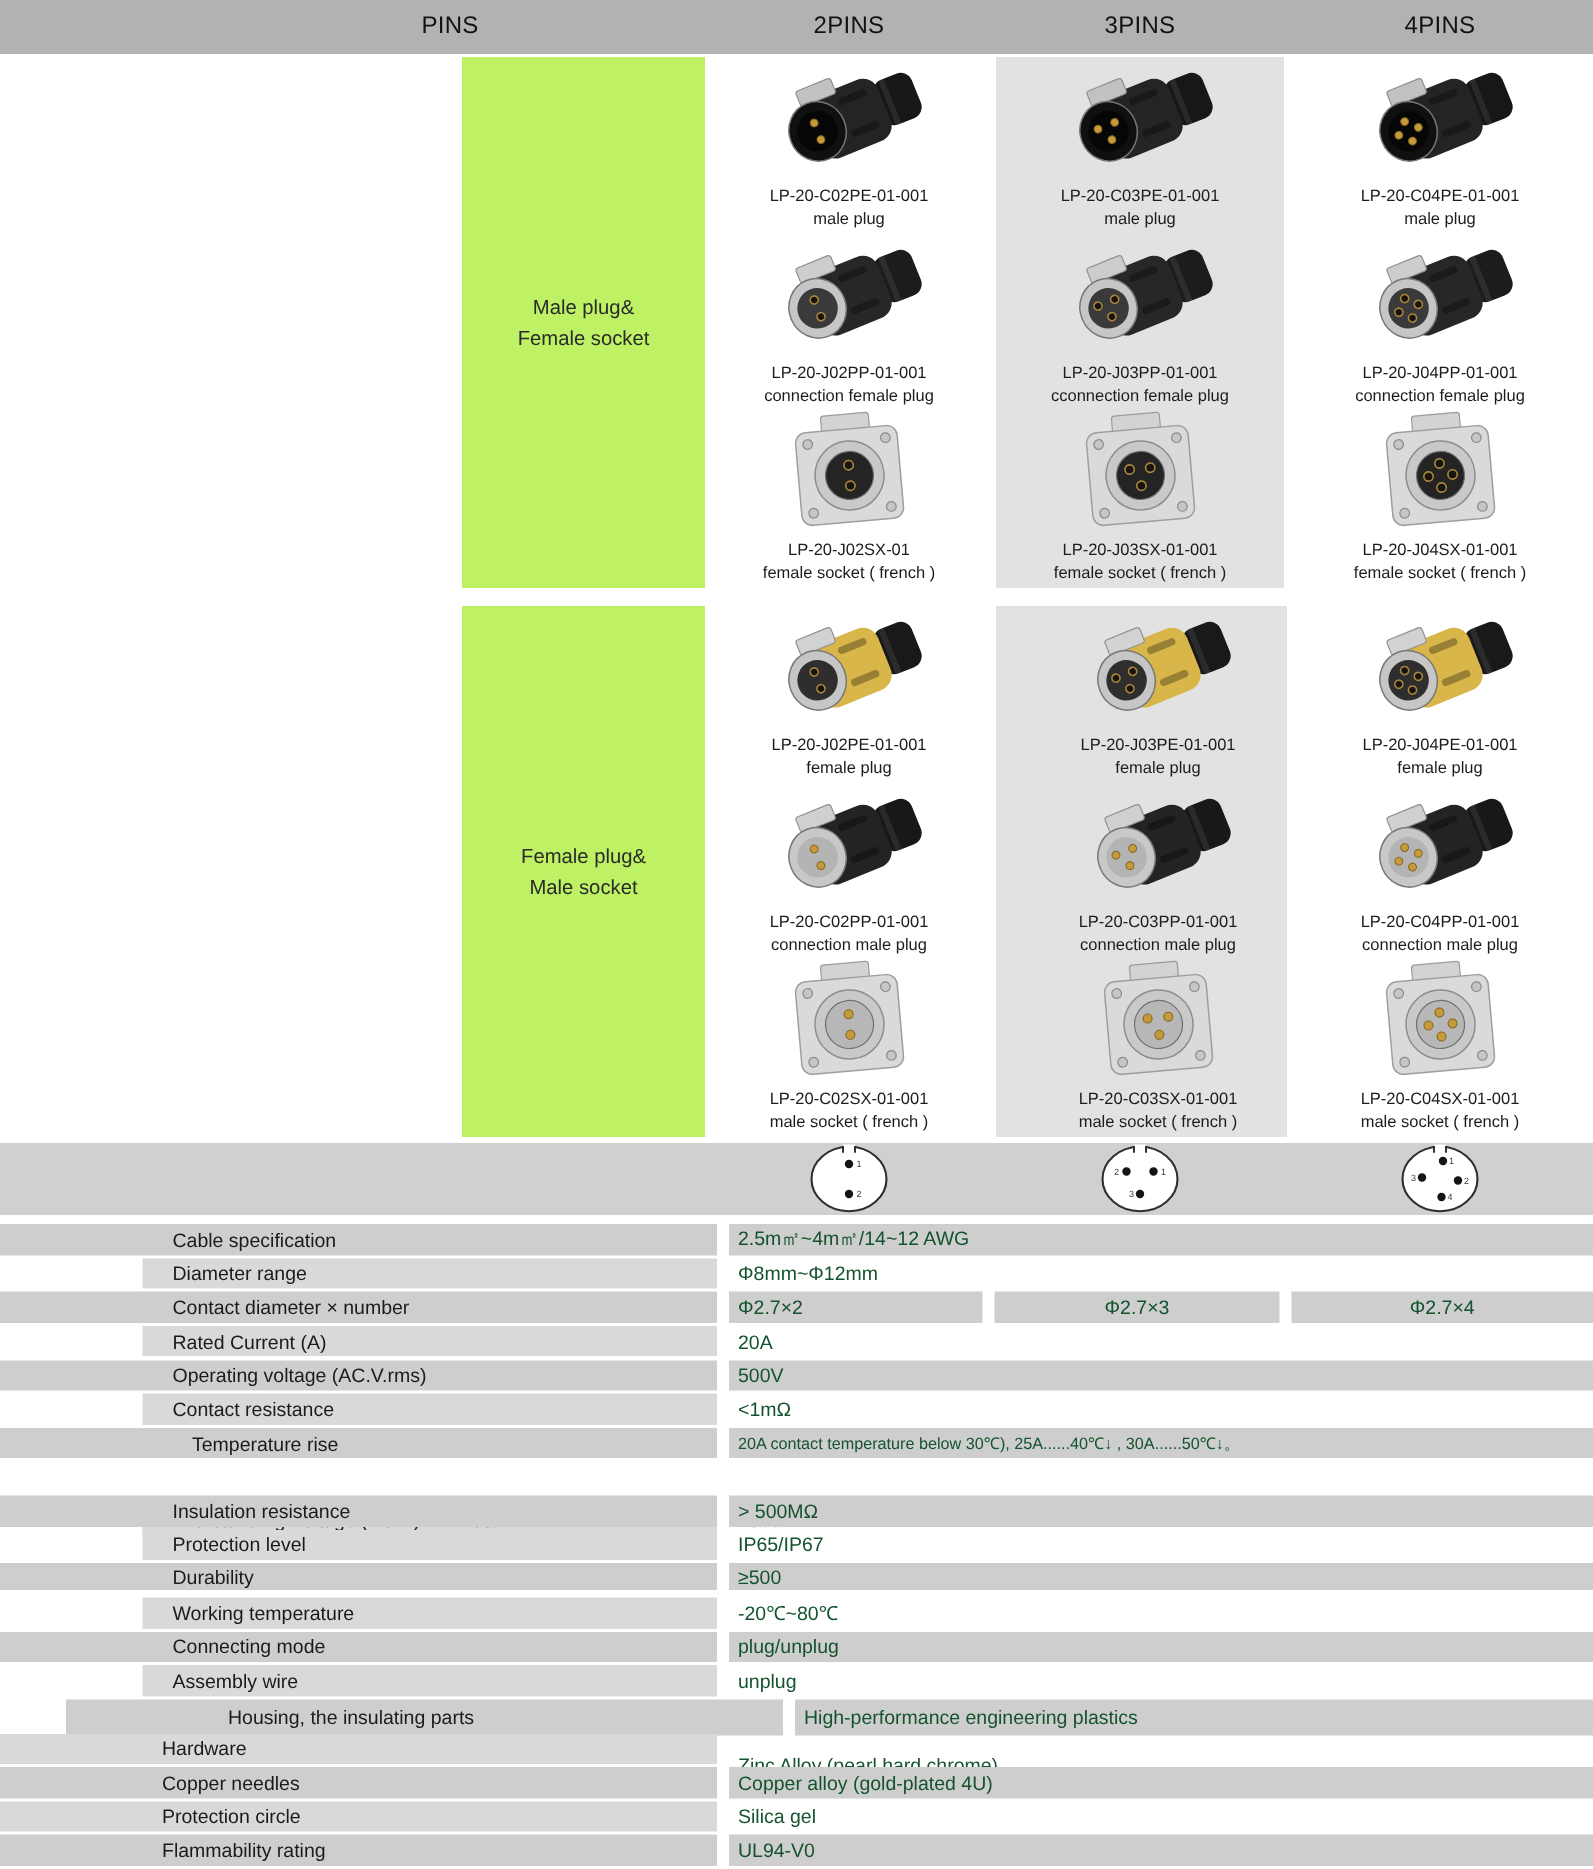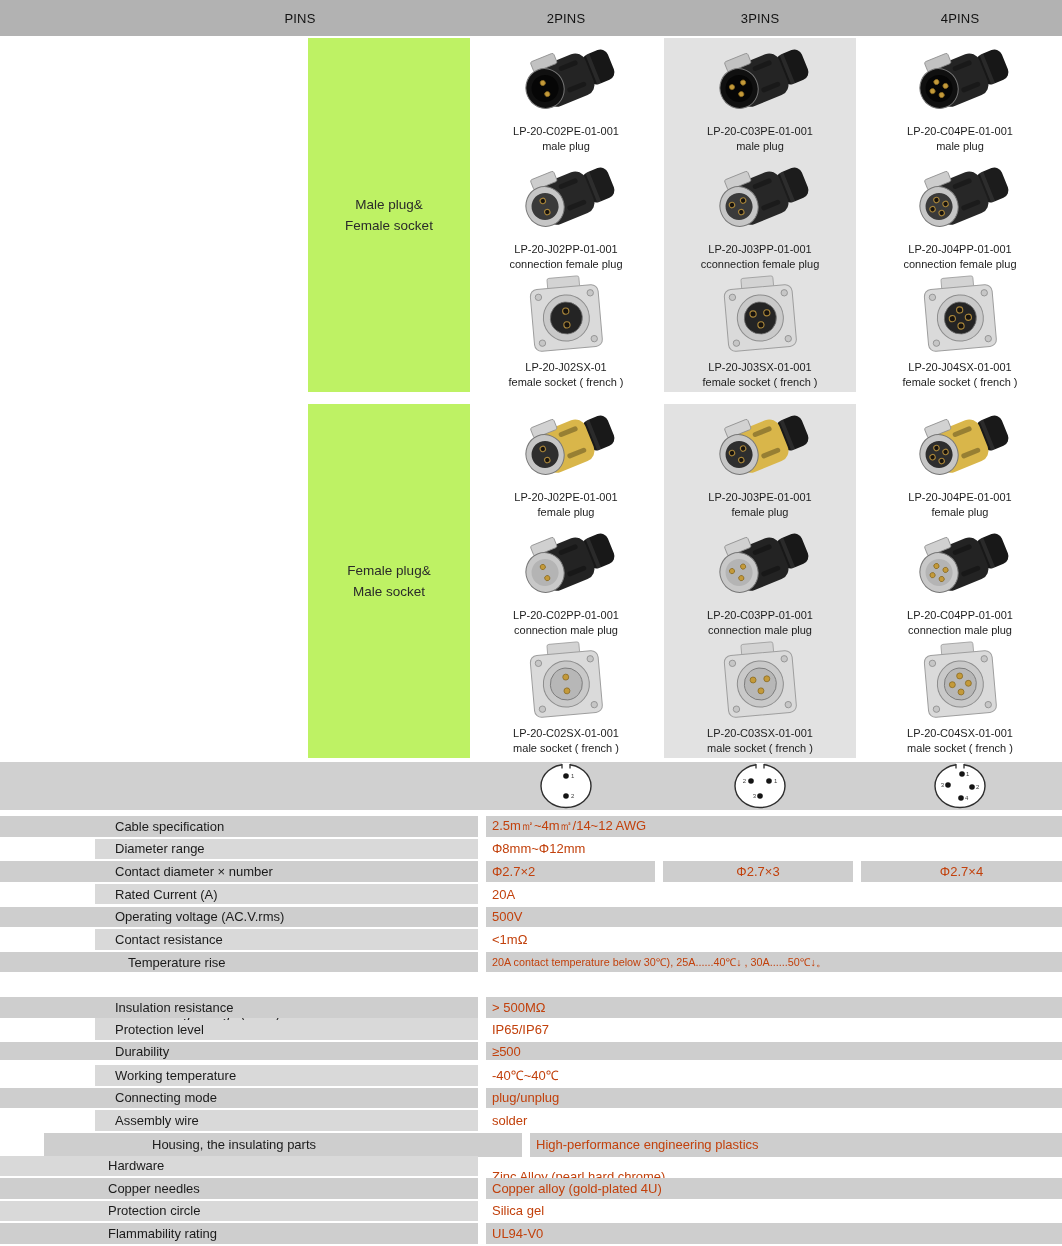--- a/index.html
+++ b/index.html
@@ -2,39 +2,39 @@
 <html><head>
 <meta charset="utf-8">
 <style>
   html,body{margin:0;padding:0;background:#fff;}
   #page{position:relative;width:1062px;height:1246px;background:#ffffff;
         font-family:"Liberation Sans",sans-serif;color:#1d1d1d;overflow:hidden;}
   .abs{position:absolute;}
   
   .header{left:0;top:0;width:1062px;height:36px;background:#b2b2b2;}
   .hcell{position:absolute;top:0;height:36px;display:flex;align-items:center;justify-content:center;
-         font-size:13px;color:#121212;letter-spacing:.2px;}
+         font-size:16px;color:#121212;letter-spacing:.2px;}
   
   .panel{background:#dfdfdf;display:flex;align-items:center;justify-content:center;}
   .panel span{font-weight:bold;font-size:15px;letter-spacing:.5px;color:#3a3a3c;}
   .seccell{background:#bef264;display:flex;flex-direction:column;align-items:center;justify-content:center;}
   .seccell div{font-size:13.5px;line-height:21px;color:#2a2a2a;}
   .pcol{display:flex;flex-direction:column;}
   .item{height:118px;display:flex;flex-direction:column;align-items:center;justify-content:flex-end;
         padding-bottom:3px;box-sizing:border-box;}
   .cap{font-size:11px;line-height:14.5px;text-align:center;color:#1c1c1c;white-space:nowrap;}
   
   .strip{left:0;top:762px;width:1062px;height:48px;background:#d0d0d0;}
   
   .srow{position:absolute;left:0;width:1062px;}
   .band{position:absolute;top:0;height:100%;}
   .lbl{position:absolute;top:0;height:100%;display:flex;align-items:center;
        font-size:13px;color:#1b1b1b;white-space:nowrap;}
   .val{position:absolute;top:0;height:100%;display:flex;align-items:center;
-       font-size:13px;color:#c2410c;white-space:nowrap;}
+       font-size:13px;color:#14532d;white-space:nowrap;}
   .val.small{font-size:10.8px;}
   .val.center{justify-content:center;}
 </style>
 </head>
 <body>
 
 <div id="page">
   <div class="abs header">
       <div class="hcell" style="left: 150px; width: 300px;">PINS</div>
       <div class="hcell" style="left: 470px; width: 192px;">2PINS</div>
@@ -276,21 +276,21 @@
     <circle cx="50" cy="46" r="23" fill="#c9c9c9" stroke="#8d8d8d" stroke-width="1"></circle>
     <circle cx="50" cy="46" r="16" fill="#b7b7b7" stroke="#6f6f6f" stroke-width="0.8"></circle>
     <circle cx="50" cy="39.1" r="2.9899999999999998" fill="#c49a3a" stroke="#83651e" stroke-width="0.7"></circle>
                 <circle cx="50" cy="52.9" r="2.9899999999999998" fill="#c49a3a" stroke="#83651e" stroke-width="0.7"></circle>
   </g>
             </svg></div>
           <div class="cap">LP-20-C02SX-01-001</div>
           <div class="cap">male socket ( french )</div>
         </div>
       </div>
-      <div class="abs pcol" style="left: 664px; top: 404px; width: 192px; height: 354px; background: rgb(226, 226, 226);">
+      <div class="abs pcol" style="left: 664px; top: 404px; width: 192px; height: 354px; background: rgb(226, 226, 226); padding-left: 12px;">
         <div class="item">
           <div><svg width="106" height="82" viewBox="0 0 106 82">
   <g transform="rotate(-22 53 41)">
     <rect x="74" y="26" width="27" height="32" rx="8" fill="#191919"></rect>
     <rect x="80" y="24" width="4" height="36" rx="2" fill="rgba(255,255,255,0.08)"></rect>
     <rect x="27" y="20" width="51" height="44" rx="11" fill="#d9b64a"></rect>
     <rect x="50" y="27" width="20" height="5" rx="2.5" fill="rgba(0,0,0,0.30)"></rect>
     <rect x="50" y="50" width="20" height="5" rx="2.5" fill="rgba(0,0,0,0.30)"></rect>
     <rect x="26" y="12" width="25" height="11" rx="2" fill="#d2d2d2" stroke="#8f8f8f" stroke-width="0.8"></rect>
     <ellipse cx="30" cy="42" rx="19" ry="20" fill="#c6c6c6" stroke="#777" stroke-width="1"></ellipse>
@@ -502,32 +502,32 @@
       </div>
       <div class="srow" style="top: 1042.3px; height: 18px; padding-left: 32px;">
         <div class="band" style="left: 0px; width: 478px; background: rgb(206, 206, 206);"></div>
         <div class="band" style="left: 486px; width: 576px; background: rgb(206, 206, 206);"></div>
         <div class="lbl" style="left: 115px;">Durability</div>
         <div class="val" style="left: 492px;">≥500</div>
       </div>
       <div class="srow" style="top: 1065px; height: 20.5px;">
         <div class="band" style="left: 95px; width: 383px; background: rgb(217, 217, 217);"></div>
         <div class="lbl" style="left: 115px;">Working temperature</div>
-        <div class="val" style="left: 492px;">-40℃~40℃</div>
+        <div class="val" style="left: 492px;">-20℃~80℃</div>
       </div>
       <div class="srow" style="top: 1087.6px; height: 20.5px;">
         <div class="band" style="left: 0px; width: 478px; background: rgb(206, 206, 206);"></div>
         <div class="band" style="left: 486px; width: 576px; background: rgb(206, 206, 206);"></div>
         <div class="lbl" style="left: 115px;">Connecting mode</div>
         <div class="val" style="left: 492px;">plug/unplug</div>
       </div>
       <div class="srow" style="top: 1110.2px; height: 20.5px;">
         <div class="band" style="left: 95px; width: 383px; background: rgb(217, 217, 217);"></div>
         <div class="lbl" style="left: 115px;">Assembly wire</div>
-        <div class="val" style="left: 492px;">solder</div>
+        <div class="val" style="left: 492px;">unplug</div>
       </div>
       <div class="srow" style="top: 1132.8px; height: 24px; margin-left: 44px;">
         <div class="band" style="left: 0px; width: 478px; background: rgb(206, 206, 206);"></div>
         <div class="band" style="left: 486px; width: 576px; background: rgb(206, 206, 206);"></div>
         <div class="lbl" style="left: 108px;">Housing, the insulating parts</div>
         <div class="val" style="left: 492px;">High-performance engineering plastics</div>
       </div>
       <div class="srow" style="top: 1155.5px; height: 20.5px;">
         <div class="band" style="left: 0px; width: 478px; background: rgb(217, 217, 217);"></div>
         <div class="lbl" style="left: 108px;">Hardware</div>

